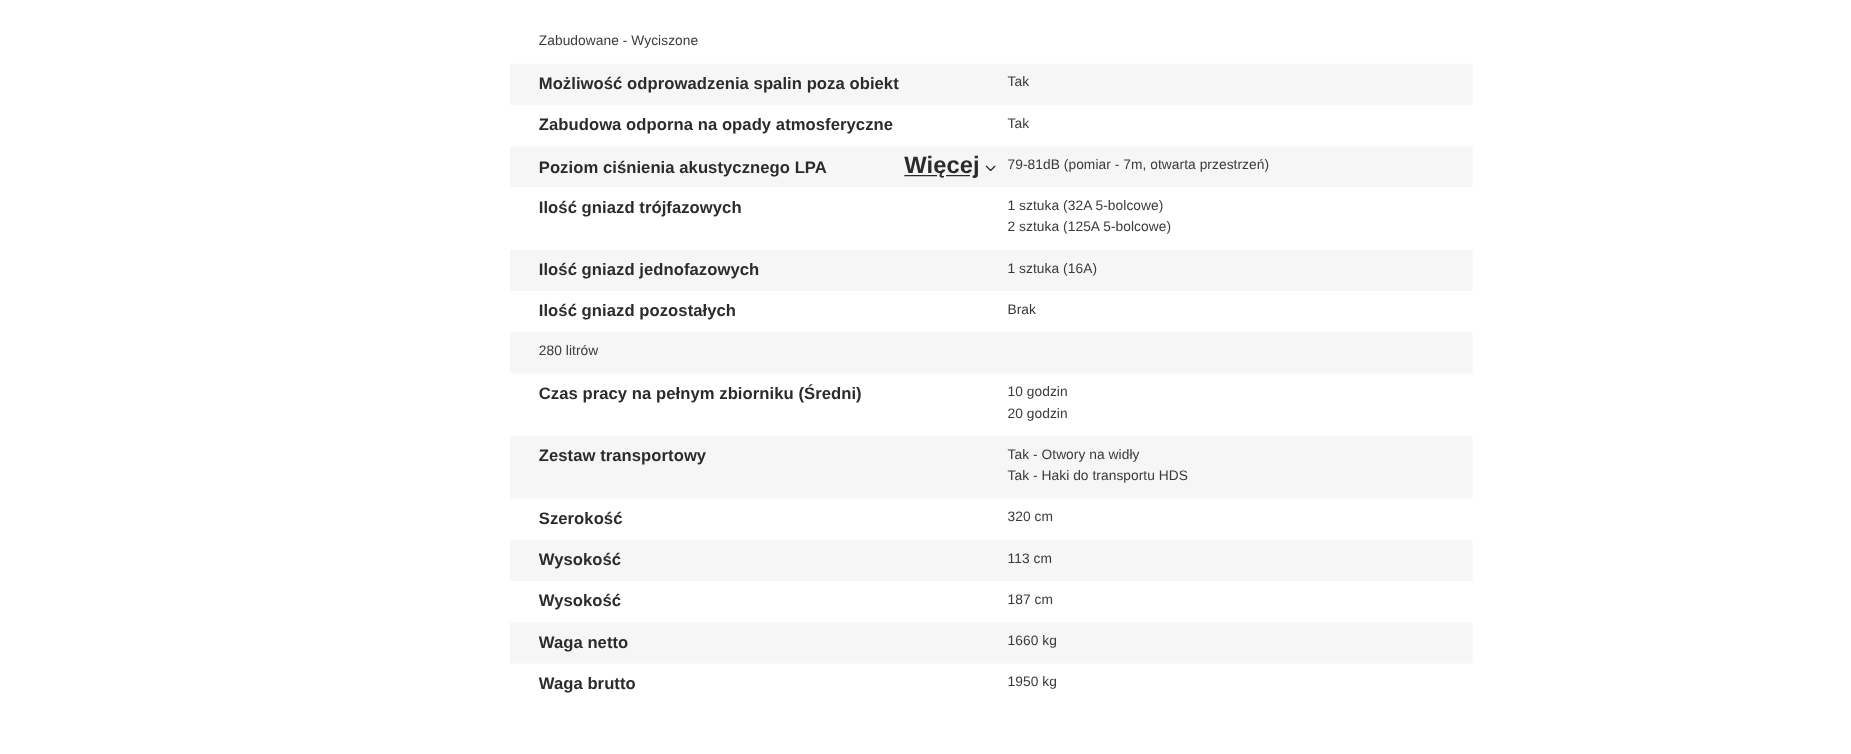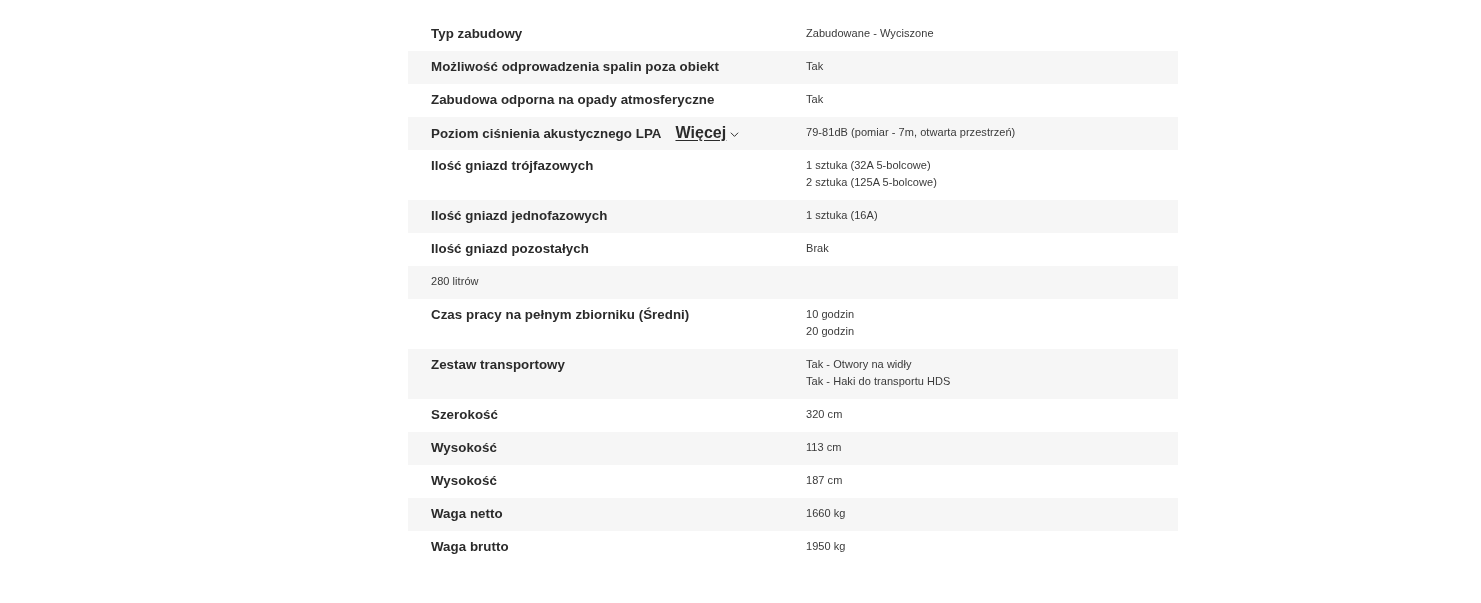--- a/index.html
+++ b/index.html
@@ -67,25 +67,26 @@
 
   .more-toggle {
     display: inline-flex;
     align-items: center;
     gap: 4px;
     margin-left: 14px;
     cursor: pointer;
     white-space: nowrap;
   }
   .more-toggle-label {
-    font-size: 16px;
+    font-size: 19px;
     font-weight: bold;
     color: #2b2b2b;
     text-decoration: underline;
     text-underline-offset: 2px;
+    margin-left: 48px;
   }
   .chevron-down {
     display: inline-block;
     width: 9px;
     height: 9px;
     position: relative;
     top: 1px;
   }
   .chevron-down svg {
     display: block;
@@ -104,23 +105,20 @@
     display: block;
     white-space: nowrap;
   }
 </style>
 </head>
 <body>
 
 <div class="spec-page">
   <div class="spec-table">
       <div class="spec-row single">
-        <div class="spec-label">
-          <span class="spec-label-text">Typ zabudowy</span>
-        </div>
         <div class="spec-value">
           <span class="spec-value-line">Zabudowane - Wyciszone</span>
         </div>
       </div>
       <div class="spec-row single striped">
         <div class="spec-label">
           <span class="spec-label-text">Możliwość odprowadzenia spalin poza obiekt</span>
         </div>
         <div class="spec-value">
           <span class="spec-value-line">Tak</span>

